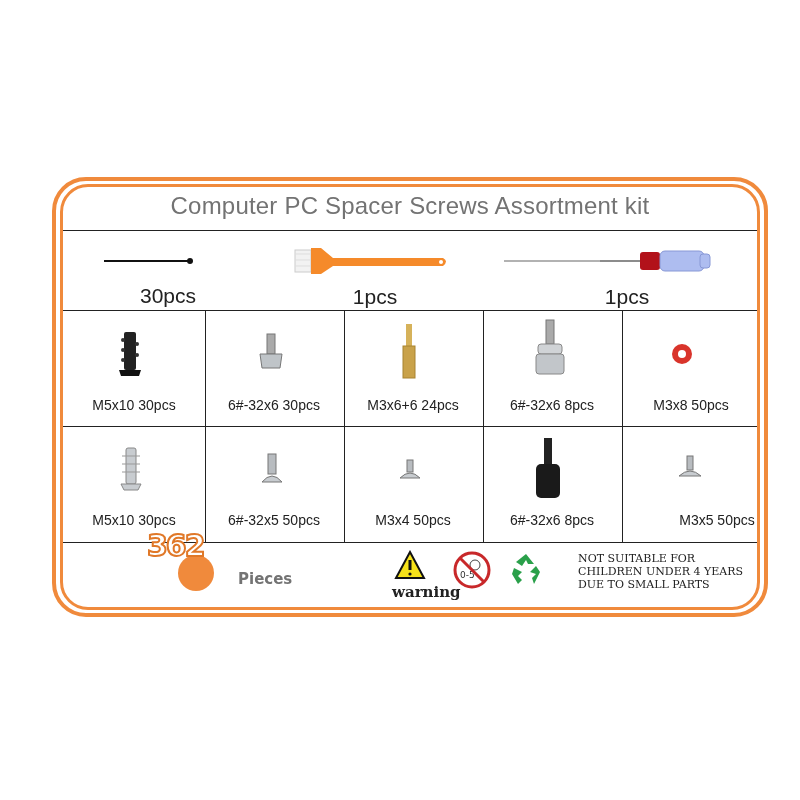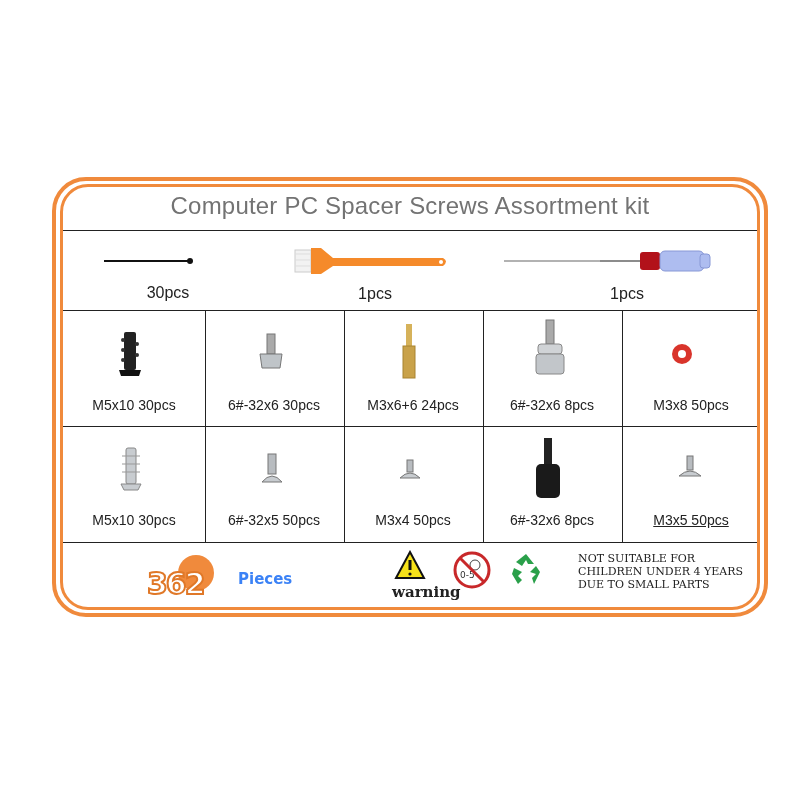--- a/index.html
+++ b/index.html
@@ -15,28 +15,28 @@
     background:#fff;
   }
 
   .title {
     position:absolute; left:60px; top:192px; width:700px; text-align:center;
     font-size:24px; color:#737373; letter-spacing:0.2px;
   }
   .hline { position:absolute; height:1px; background:#222; }
   .vline { position:absolute; width:1px; background:#222; }
 
-  .tool-label { position:absolute; font-size:16px; color:#222; text-align:center; width:120px; }
+  .tool-label { position:absolute; font-size:21px; color:#222; text-align:center; width:120px; }
 
   .cell-label { position:absolute; font-size:14px; color:#222; text-align:center; width:138px; }
 
   .icon { position:absolute; }
 
-  .bigcount { position:absolute; left:147px; top:566px; font-family:"DejaVu Sans", sans-serif; font-weight:bold; font-size:30px; color:#fff; -webkit-text-stroke:2px #e07828; letter-spacing:-2px; }
-  .pieces { position:absolute; left:238px; top:570px; font-family:"DejaVu Sans", sans-serif; font-weight:bold; font-size:15px; color:#3b82f6; }
+  .bigcount { position:absolute; left:147px; top:528px; font-family:"DejaVu Sans", sans-serif; font-weight:bold; font-size:30px; color:#fff; -webkit-text-stroke:2px #e07828; letter-spacing:-2px; }
+  .pieces { position:absolute; left:238px; top:570px; font-family:"DejaVu Sans", sans-serif; font-weight:bold; font-size:15px; color:#737373; }
   .warn-text { position:absolute; left:392px; top:583px; font-family:"DejaVu Serif", serif; font-weight:bold; font-size:15px; color:#222; }
   .notice { position:absolute; left:578px; top:552px; width:170px; font-family:"DejaVu Serif", serif; font-size:11px; line-height:13px; color:#222; }
 </style>
 </head>
 <body>
 
 <div class="frame-outer"></div>
 <div class="frame-inner"></div>
 
 <div class="title">Computer PC Spacer Screws Assortment kit</div>
@@ -129,21 +129,21 @@
 </svg>
 <svg class="icon" style="left:677px;top:454px" width="26" height="26">
   <rect x="10" y="2" width="6" height="14" fill="#b8bcc0" stroke="#777"></rect>
   <path d="M2,22 Q13,12 24,22 Z" fill="#c8ccd0" stroke="#777"></path>
 </svg>
 
 <div class="cell-label" style="left:65px;top:512px;">M5x10 30pcs</div>
 <div class="cell-label" style="left:205px;top:512px;">6#-32x5 50pcs</div>
 <div class="cell-label" style="left:344px;top:512px;">M3x4 50pcs</div>
 <div class="cell-label" style="left:483px;top:512px;">6#-32x6 8pcs</div>
-<div class="cell-label" style="left:622px;top:512px;text-decoration:underline;">M3x5 50pcs</div>
+<div class="cell-label" style="left:648px;top:512px;">M3x5 50pcs</div>
 
 <svg class="icon" style="left:176px;top:553px" width="40" height="40">
   <circle cx="20" cy="20" r="18" fill="#f08a3c"></circle>
 </svg>
 <div class="bigcount">362</div>
 <div class="pieces">Pieces</div>
 
 <svg class="icon" style="left:394px;top:550px" width="32" height="30">
   <path d="M16,2 L30,28 L2,28 Z" fill="#f6e21a" stroke="#111" stroke-width="2"></path>
   <rect x="14.5" y="10" width="3" height="10" fill="#111"></rect>

